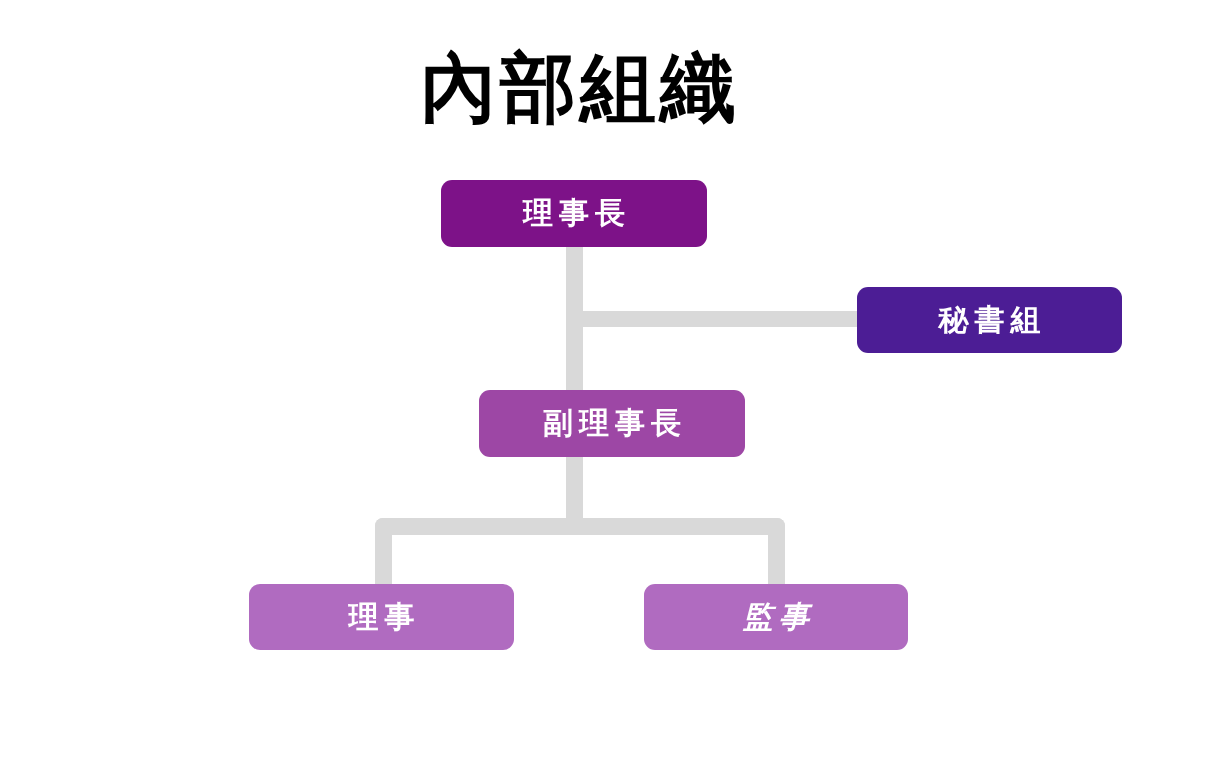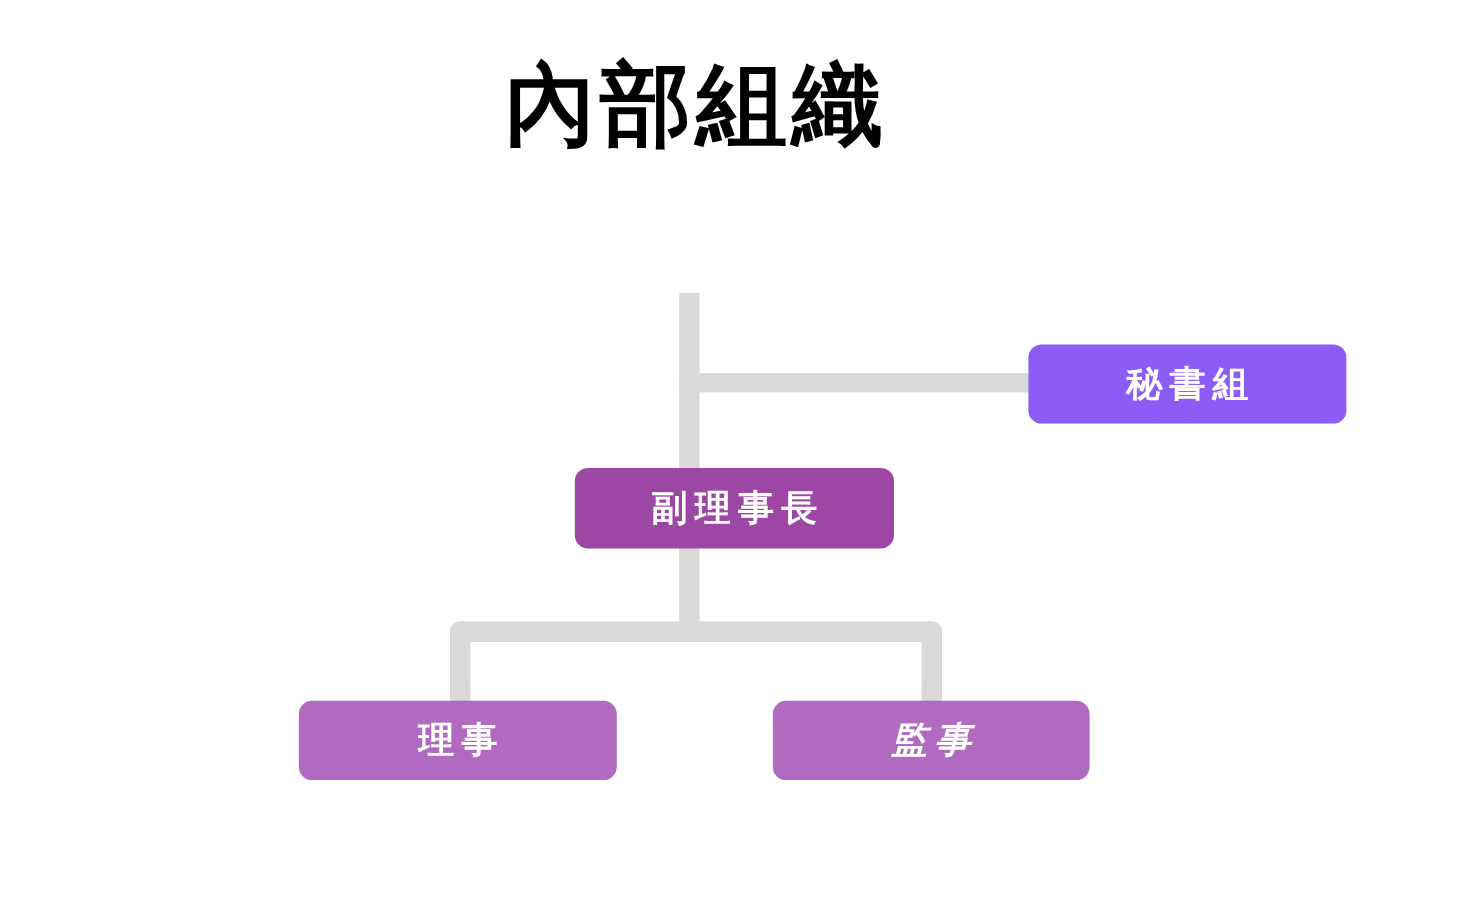--- a/index.html
+++ b/index.html
@@ -80,21 +80,21 @@
   .node .node-label {
     display: block;
   }
 
   #node-chairman {
     left: 441px;  top: 180px;  width: 266px;  height: 67px;
     background: #7d1288;
   }
   #node-secretariat {
     left: 857px;  top: 287px;  width: 265px;  height: 66px;
-    background: #8b5cf6;
+    background: #4c1d95;
   }
   #node-vice-chairman {
     left: 443px;  top: 390px;  width: 266px;  height: 67px;
     background: #9d47a5;
     margin-left: 36px;
   }
   #node-director {
     left: 249px;  top: 584px;  width: 265px;  height: 66px;
     background: #b06bc0;
   }
@@ -112,20 +112,23 @@
   <div id="chart-title">內部組織</div>
 
   <div class="connector" id="trunk-upper"></div>
   <div class="connector" id="branch-secretariat"></div>
   <div class="connector" id="trunk-mid"></div>
   <div class="connector" id="trunk-lower"></div>
   <div class="connector" id="tbar"></div>
   <div class="connector" id="drop-left"></div>
   <div class="connector" id="drop-right"></div>
 
+  <div class="node" id="node-chairman">
+    <span class="node-label">理事長</span>
+  </div>
 
   <div class="node" id="node-secretariat">
     <span class="node-label">秘書組</span>
   </div>
 
   <div class="node" id="node-vice-chairman">
     <span class="node-label">副理事長</span>
   </div>
 
   <div class="node" id="node-director">

